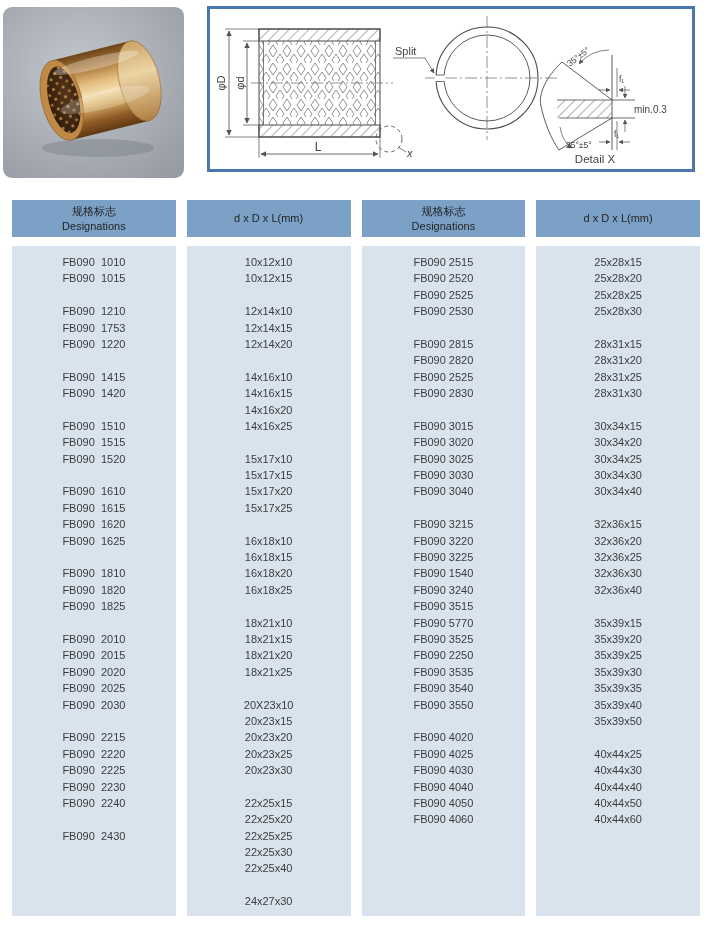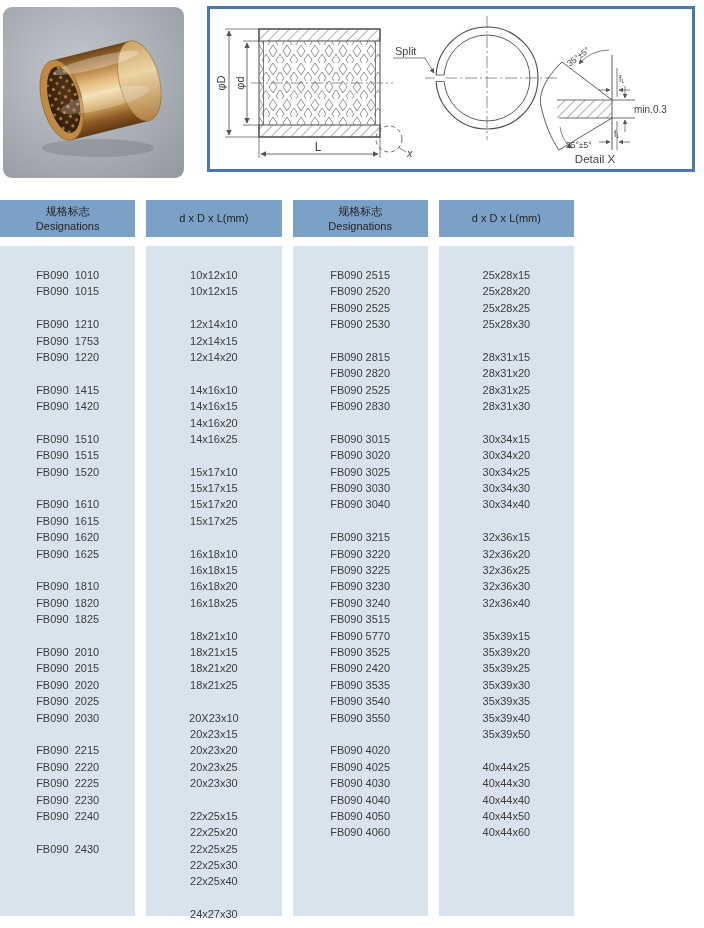--- a/index.html
+++ b/index.html
@@ -11,29 +11,29 @@
   html,body{margin:0;padding:0;}
   .page{
     position:relative;width:704px;height:928px;background:#ffffff;
     font-family:"Liberation Sans",sans-serif;overflow:hidden;
   }
   .photo{position:absolute;left:3px;top:7px;width:181px;height:171px;}
   .diagram{
     position:absolute;left:207px;top:6px;width:488px;height:166px;
     border:3px solid var(--diag-border);box-sizing:border-box;background:#fff;
   }
-  .spec-table{position:absolute;left:0;top:200px;width:574px;border-radius:8px;}
+  .spec-table{position:absolute;left:12px;top:200px;width:688px;border-radius:8px;}
   .thead{display:grid;grid-template-columns:repeat(4,1fr);gap:11px;}
   .th{
     height:37px;background:var(--header-bg);
     display:flex;flex-direction:column;align-items:center;justify-content:center;
     font-size:11px;color:#242424;line-height:1.3;text-align:center;
   }
   .tbody{display:grid;grid-template-columns:repeat(4,1fr);gap:11px;margin-top:9px;}
-  .tcol{background:var(--body-bg);height:670px;box-sizing:border-box;padding:21px 0;}
+  .tcol{background:var(--body-bg);height:670px;box-sizing:border-box;padding:8px 0;}
   .tcell{
     height:16.4px;line-height:16.4px;font-size:11px;color:var(--cell-text);
     text-align:center;white-space:pre;overflow:hidden;
   }
   .draw-text{fill:#444;font-family:"Liberation Sans",sans-serif;}
 </style>
 </head>
 <body>
 
 <div class="page">
@@ -280,26 +280,26 @@
           <div class="tcell"></div>
           <div class="tcell">FB090 3015</div>
           <div class="tcell">FB090 3020</div>
           <div class="tcell">FB090 3025</div>
           <div class="tcell">FB090 3030</div>
           <div class="tcell">FB090 3040</div>
           <div class="tcell"></div>
           <div class="tcell">FB090 3215</div>
           <div class="tcell">FB090 3220</div>
           <div class="tcell">FB090 3225</div>
-          <div class="tcell">FB090 3230</div>
+          <div class="tcell">FB090 1540</div>
           <div class="tcell">FB090 3240</div>
           <div class="tcell">FB090 3515</div>
           <div class="tcell">FB090 5770</div>
           <div class="tcell">FB090 3525</div>
-          <div class="tcell">FB090 2420</div>
+          <div class="tcell">FB090 2250</div>
           <div class="tcell">FB090 3535</div>
           <div class="tcell">FB090 3540</div>
           <div class="tcell">FB090 3550</div>
           <div class="tcell"></div>
           <div class="tcell">FB090 4020</div>
           <div class="tcell">FB090 4025</div>
           <div class="tcell">FB090 4030</div>
           <div class="tcell">FB090 4040</div>
           <div class="tcell">FB090 4050</div>
           <div class="tcell">FB090 4060</div>

